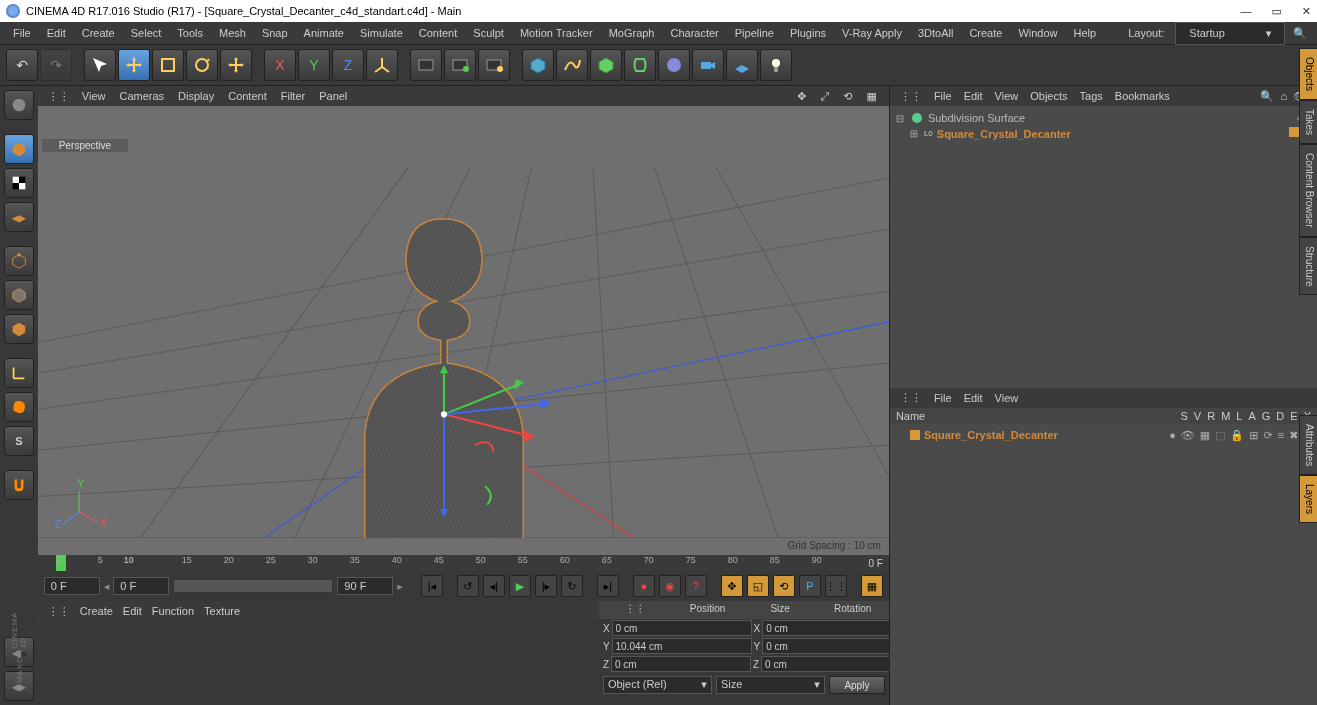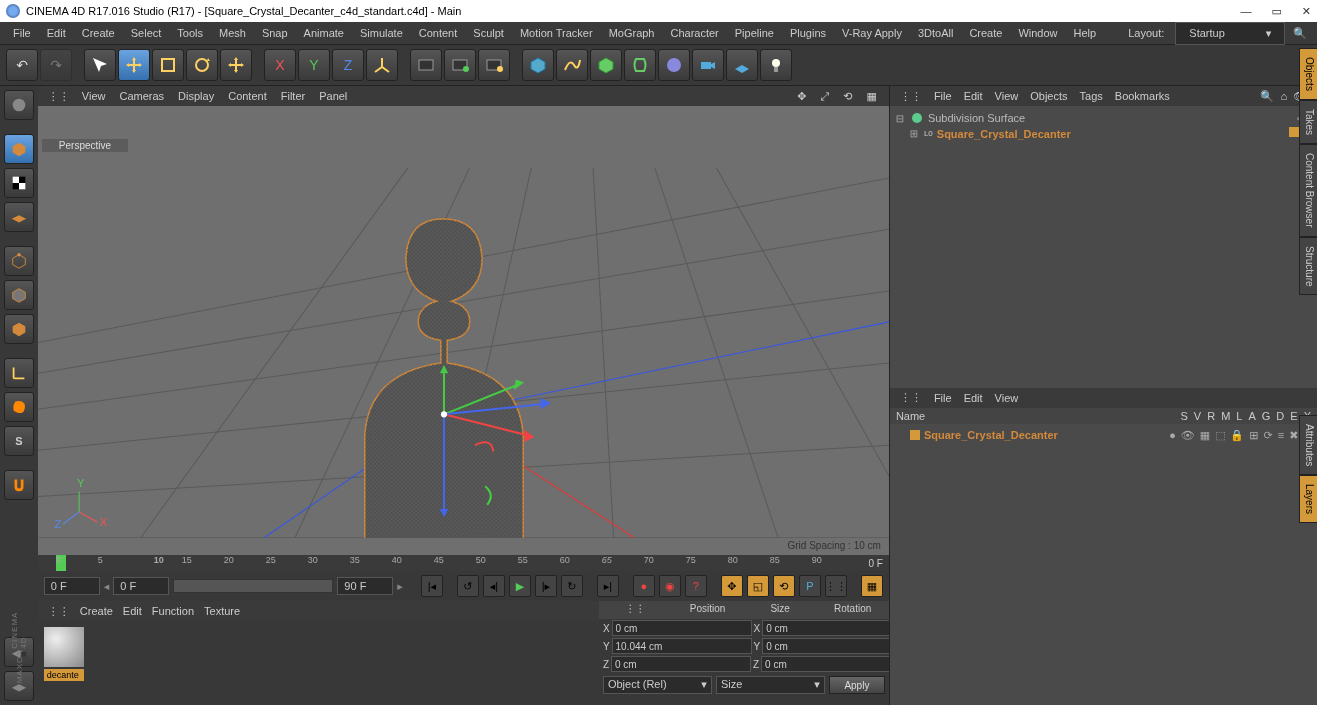--- a/index.html
+++ b/index.html
@@ -377,21 +377,21 @@
             <text x="-24" y="16" fill="#58e" font-size="8">Z</text>
         </g>
       </svg>
       <div class="gridspace">Grid Spacing : 10 cm</div>
     </div>
 
     <div class="timeline" id="timeline">
       <div style="position:absolute;left:18px;top:0;bottom:0;width:10px;background:#5c5"></div>
     <span class="tick" style="left: 18px;">0</span>
         <span class="tick" style="left: 60px;">5</span>
-        <span class="tick" style="left: 116px; font-weight: bold;">10</span>
+        <span class="tick" style="left: 86px; font-weight: bold;">10</span>
         <span class="tick" style="left: 144px;">15</span>
         <span class="tick" style="left: 186px;">20</span>
         <span class="tick" style="left: 228px;">25</span>
         <span class="tick" style="left: 270px;">30</span>
         <span class="tick" style="left: 312px;">35</span>
         <span class="tick" style="left: 354px;">40</span>
         <span class="tick" style="left: 396px;">45</span>
         <span class="tick" style="left: 438px;">50</span>
         <span class="tick" style="left: 480px;">55</span>
         <span class="tick" style="left: 522px;">60</span>
@@ -436,26 +436,20 @@
     </div>
 
     <div class="lowrow">
       <div class="matpanel">
         <div class="panelmenu">
           <span>⋮⋮</span>
           <span>Create</span>
           <span>Edit</span>
           <span>Function</span>
           <span>Texture</span>
-        </div>
-        <div class="matbody">
-          <div>
-            <div class="matthumb"></div>
-            <div class="matname">decante</div>
-          </div>
         </div>
       </div>
       <div class="coordpanel">
         <div class="coordhdr">
           <span style="width:10px">⋮⋮</span>
           <span>Position</span>
           <span>Size</span>
           <span>Rotation</span>
         </div>
         <div class="coordrow">

